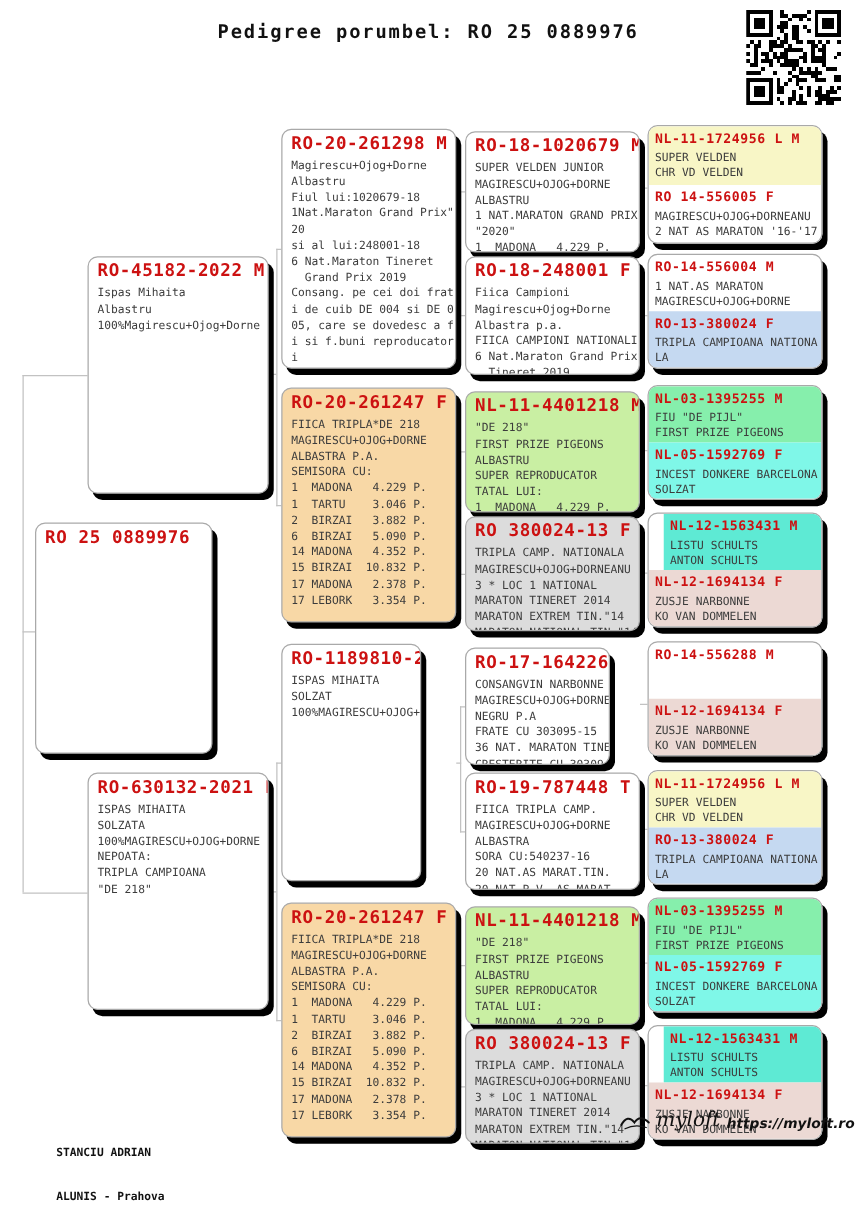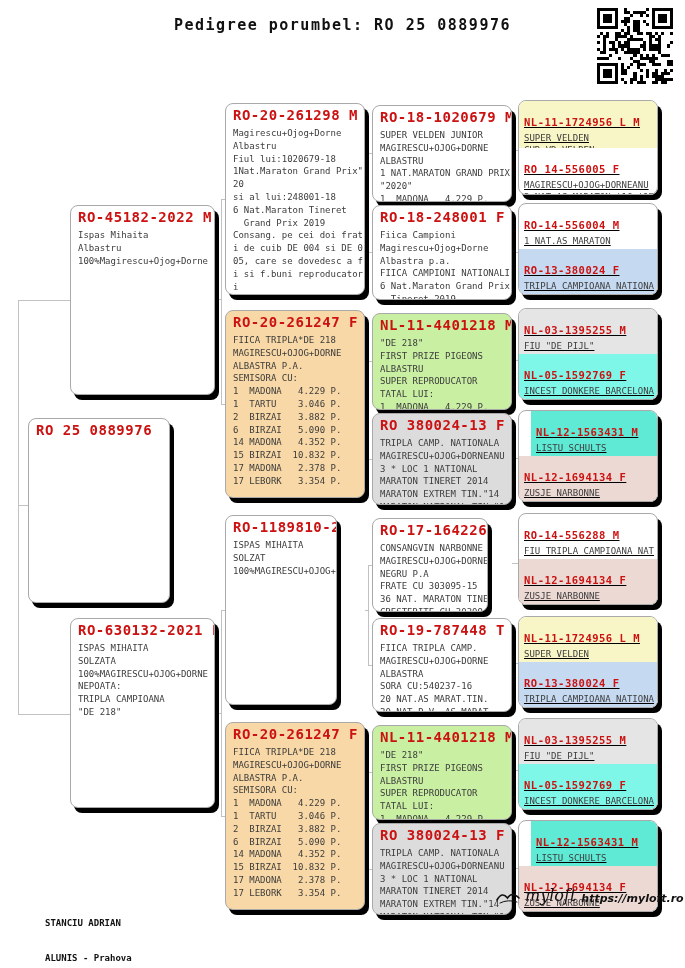--- a/index.html
+++ b/index.html
@@ -8,29 +8,29 @@
   .page-title{position:absolute;top:16px;left:0;width:100%;text-align:center;
       font-size:15px;font-weight:bold;letter-spacing:1.5px;color:#111;}
   .qr{position:absolute;top:8px;left:597px;width:76px;height:76px;}
   .box{position:absolute;background:#fff;border:1px solid #a9a9a9;border-radius:8px;
       box-shadow:4px 5px 0 #000;padding:5px 7px;overflow:hidden;box-sizing:border-box;}
   .ring{color:#cc1111;font-weight:bold;font-size:14px;line-height:13px;
       letter-spacing:0.5px;margin-bottom:5px;white-space:pre;}
   .bdy{color:#3c3c3c;font-size:9px;line-height:12.8px;white-space:pre;}
   .pair{position:absolute;left:518px;width:140px;border:1px solid #a9a9a9;border-radius:8px;
       box-shadow:4px 5px 0 #000;overflow:hidden;display:flex;flex-direction:column;box-sizing:border-box;}
-  .sbox{flex:1;padding:15px 5px;overflow:hidden;text-decoration:underline;}
+  .sbox{flex:1;padding:4px 5px;overflow:hidden;}
   .sbox .ring{font-size:10.5px;margin-bottom:3px;}
   .sbox .bdy{font-size:9px;line-height:12px;}
   .bg-orange{background:#f8d8a6;}
   .bg-green{background:#c9efa3;}
   .bg-gray{background:#dcdcdc;}
   .bg-yellow{background:#f8f6c6;}
   .bg-blue{background:#c5d9f1;}
-  .bg-mint{background:#e5e5e5;}
+  .bg-mint{background:#86efac;}
   .bg-cyan{background:#7ff7e8;}
   .bg-salmon{background:#5eead4;margin-left:12px;}
   .bg-pink{background:#ecd9d4;}
   .conn{position:absolute;background:#c2c2c2;}
   .owner{position:absolute;left:45px;top:895px;font-size:9px;font-weight:bold;
       line-height:11.5px;color:#111;white-space:pre;}
   .logo{position:absolute;left:496px;top:886px;display:flex;align-items:flex-end;gap:5px;}
   .myloft{font-family:"DejaVu Serif","Liberation Serif",serif;font-style:italic;
       font-size:16px;color:#111;}
   .site{font-family:"DejaVu Sans","Liberation Sans",sans-serif;font-style:italic;
@@ -478,22 +478,20 @@
     </div>
     <div class="sbox bg-pink">
       <div class="ring">NL-12-1694134 F</div>
       <div class="bdy">ZUSJE NARBONNE
 KO VAN DOMMELEN</div>
     </div>
   </div>
   <div class="pair" style="top:513px;height:92px">
     <div class="sbox">
       <div class="ring">RO-14-556288 M</div>
-      <div class="bdy">FIU TRIPLA CAMPIOANA NAT
-.</div>
     </div>
     <div class="sbox bg-pink">
       <div class="ring">NL-12-1694134 F</div>
       <div class="bdy">ZUSJE NARBONNE
 KO VAN DOMMELEN</div>
     </div>
   </div>
   <div class="pair" style="top:616px;height:92px">
     <div class="sbox bg-yellow">
       <div class="ring">NL-11-1724956 L M</div>

